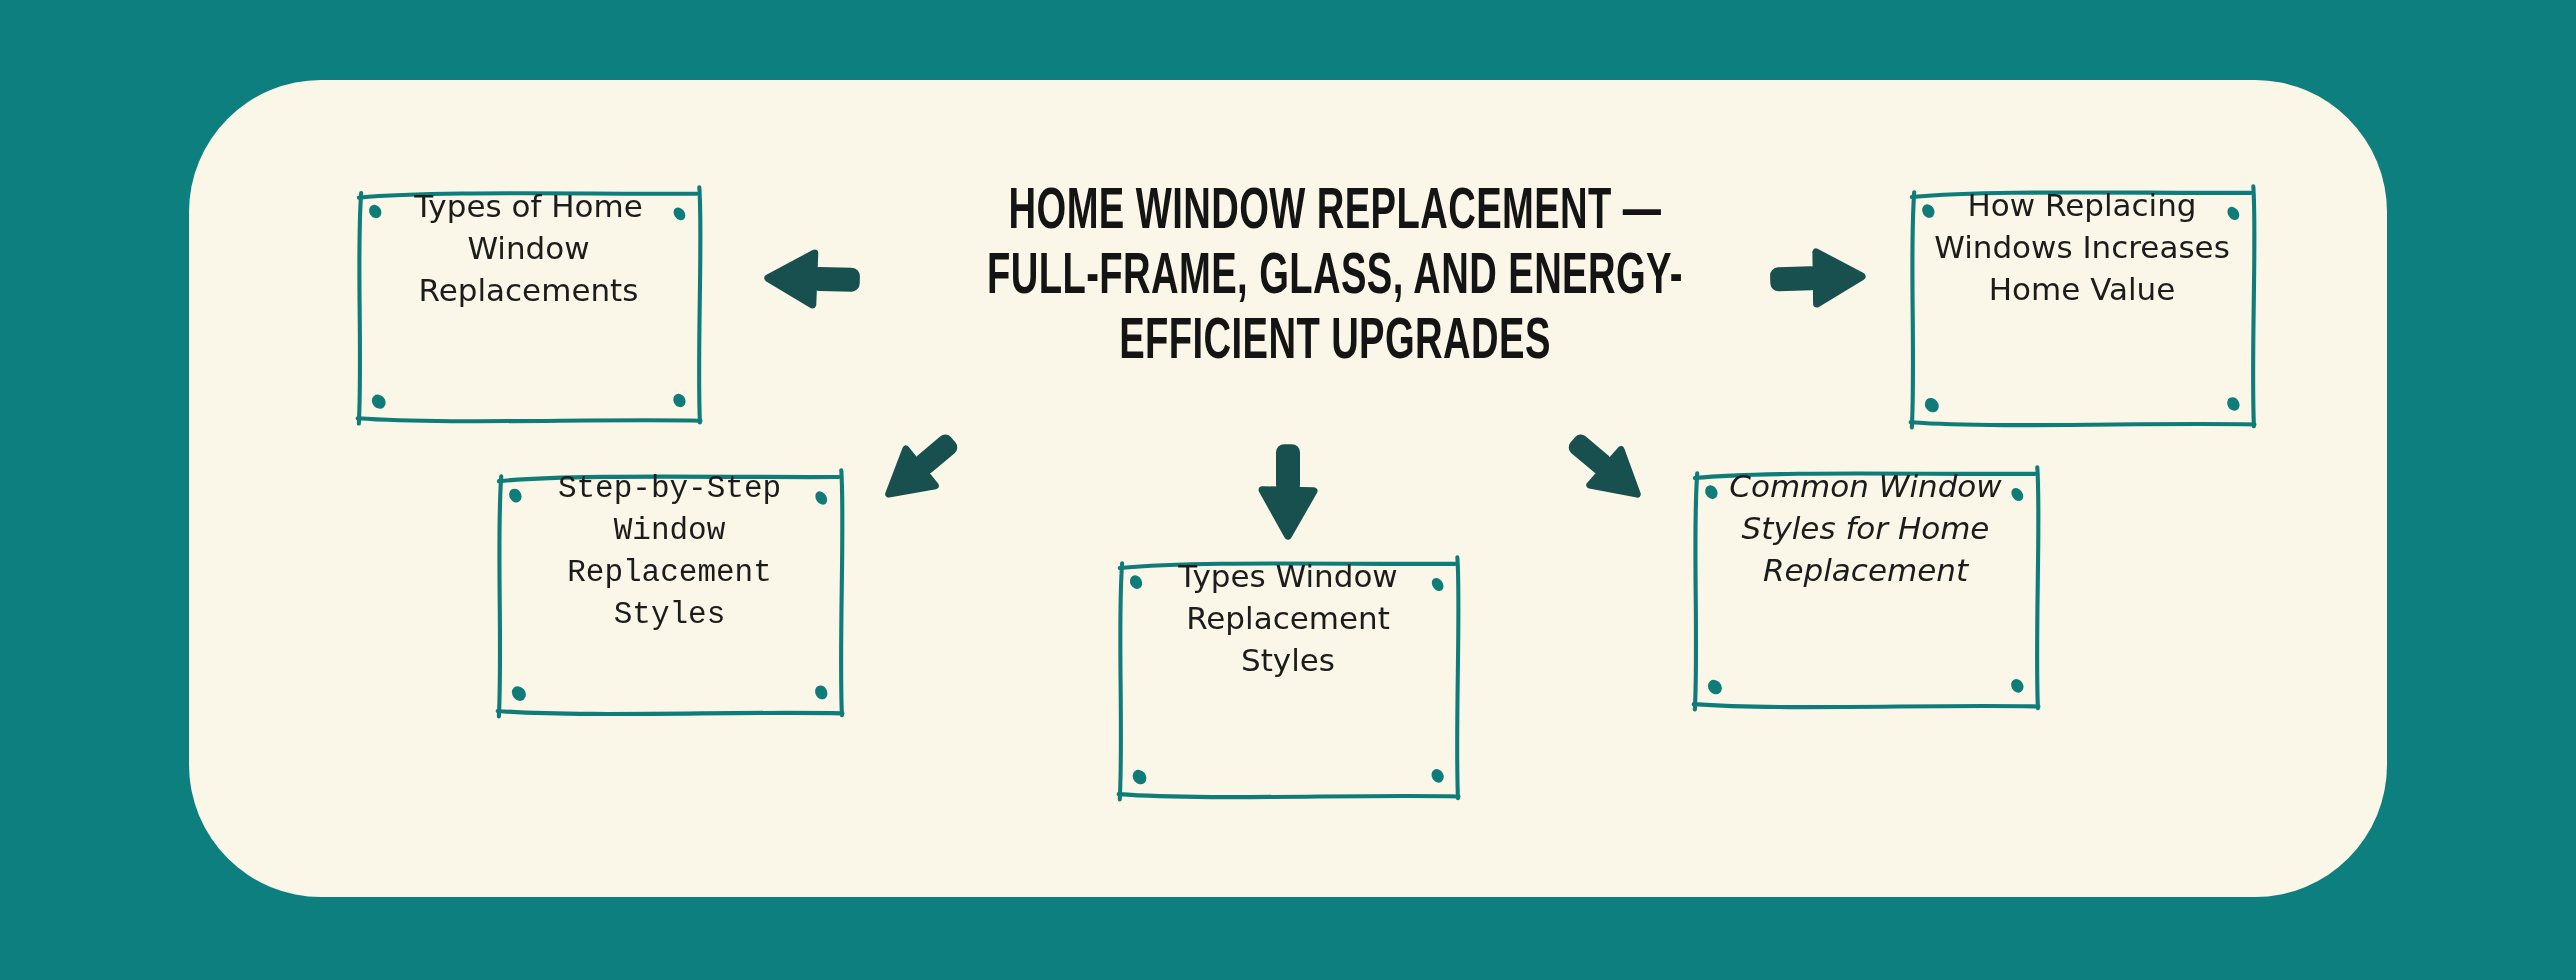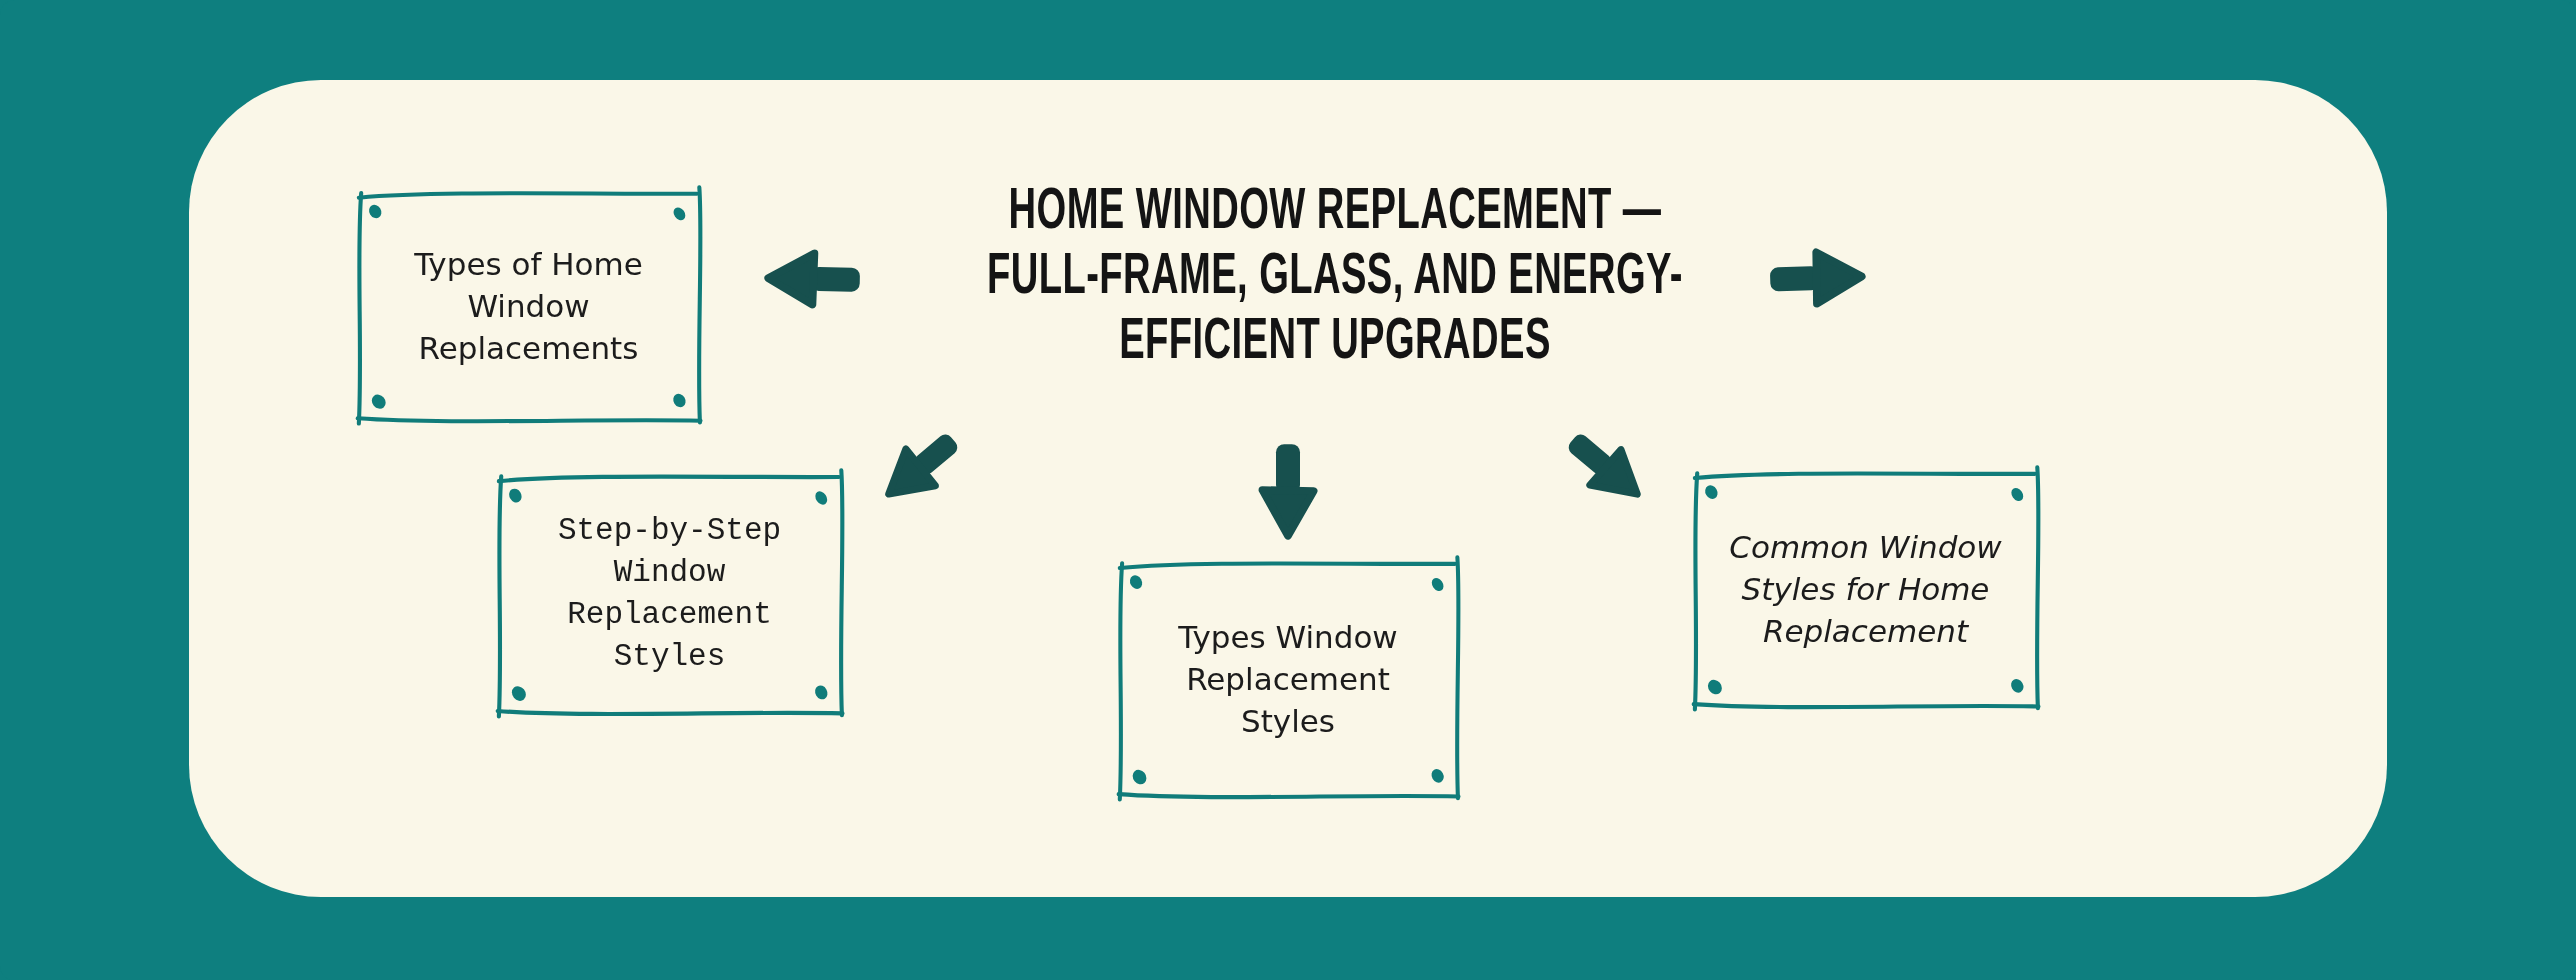--- a/index.html
+++ b/index.html
@@ -35,21 +35,21 @@
   }
   .title .line{white-space:nowrap;}
   
   .sketch-box{position:absolute;}
   .sketch-box .frame{
     position:absolute;left:0;top:0;width:100%;height:100%;
     color:var(--sketch-teal);
   }
   .sketch-box .box-text{
     position:absolute;left:0;top:0;width:100%;height:100%;
-    display:flex;flex-direction:column;align-items:center;justify-content:center;
+    display:flex;flex-direction:column;align-items:center;justify-content:flex-start;
     font-size:31px;line-height:42px;
     color:var(--text-ink);
     text-align:center;
   }
   .box-text .line{white-space:nowrap;}
   #box-types  {left:164px; top:105px; width:351px; height:242px;}
   #box-value  {left:1717px;top:104px; width:352px; height:247px;}
   #box-process{left:304px; top:388px; width:353px; height:252px;font-family:Liberation Mono, monospace;}
   #box-options{left:925px;top:475px; width:348px; height:248px;}
   #box-styles {left:1500px;top:385px; width:353px; height:248px;font-style:italic;}
@@ -101,20 +101,30 @@
       <svg class="frame" viewBox="0 0 600 420" preserveAspectRatio="none">
           <use href="#sketch-frame-shape"></use>
         </svg>
       <div class="box-text">
           <div class="line">Types of Home</div>
           <div class="line">Window</div>
           <div class="line">Replacements</div>
         </div>
     </div>
 
+    <div class="sketch-box" id="box-value">
+      <svg class="frame" viewBox="0 0 600 420" preserveAspectRatio="none">
+          <use href="#sketch-frame-shape"></use>
+        </svg>
+      <div class="box-text">
+          <div class="line">How Replacing</div>
+          <div class="line">Windows Increases</div>
+          <div class="line">Home Value</div>
+        </div>
+    </div>
 
     <div class="sketch-box" id="box-process">
       <svg class="frame" viewBox="0 0 600 420" preserveAspectRatio="none">
           <use href="#sketch-frame-shape"></use>
         </svg>
       <div class="box-text">
           <div class="line">Step-by-Step</div>
           <div class="line">Window</div>
           <div class="line">Replacement</div>
           <div class="line">Styles</div>

